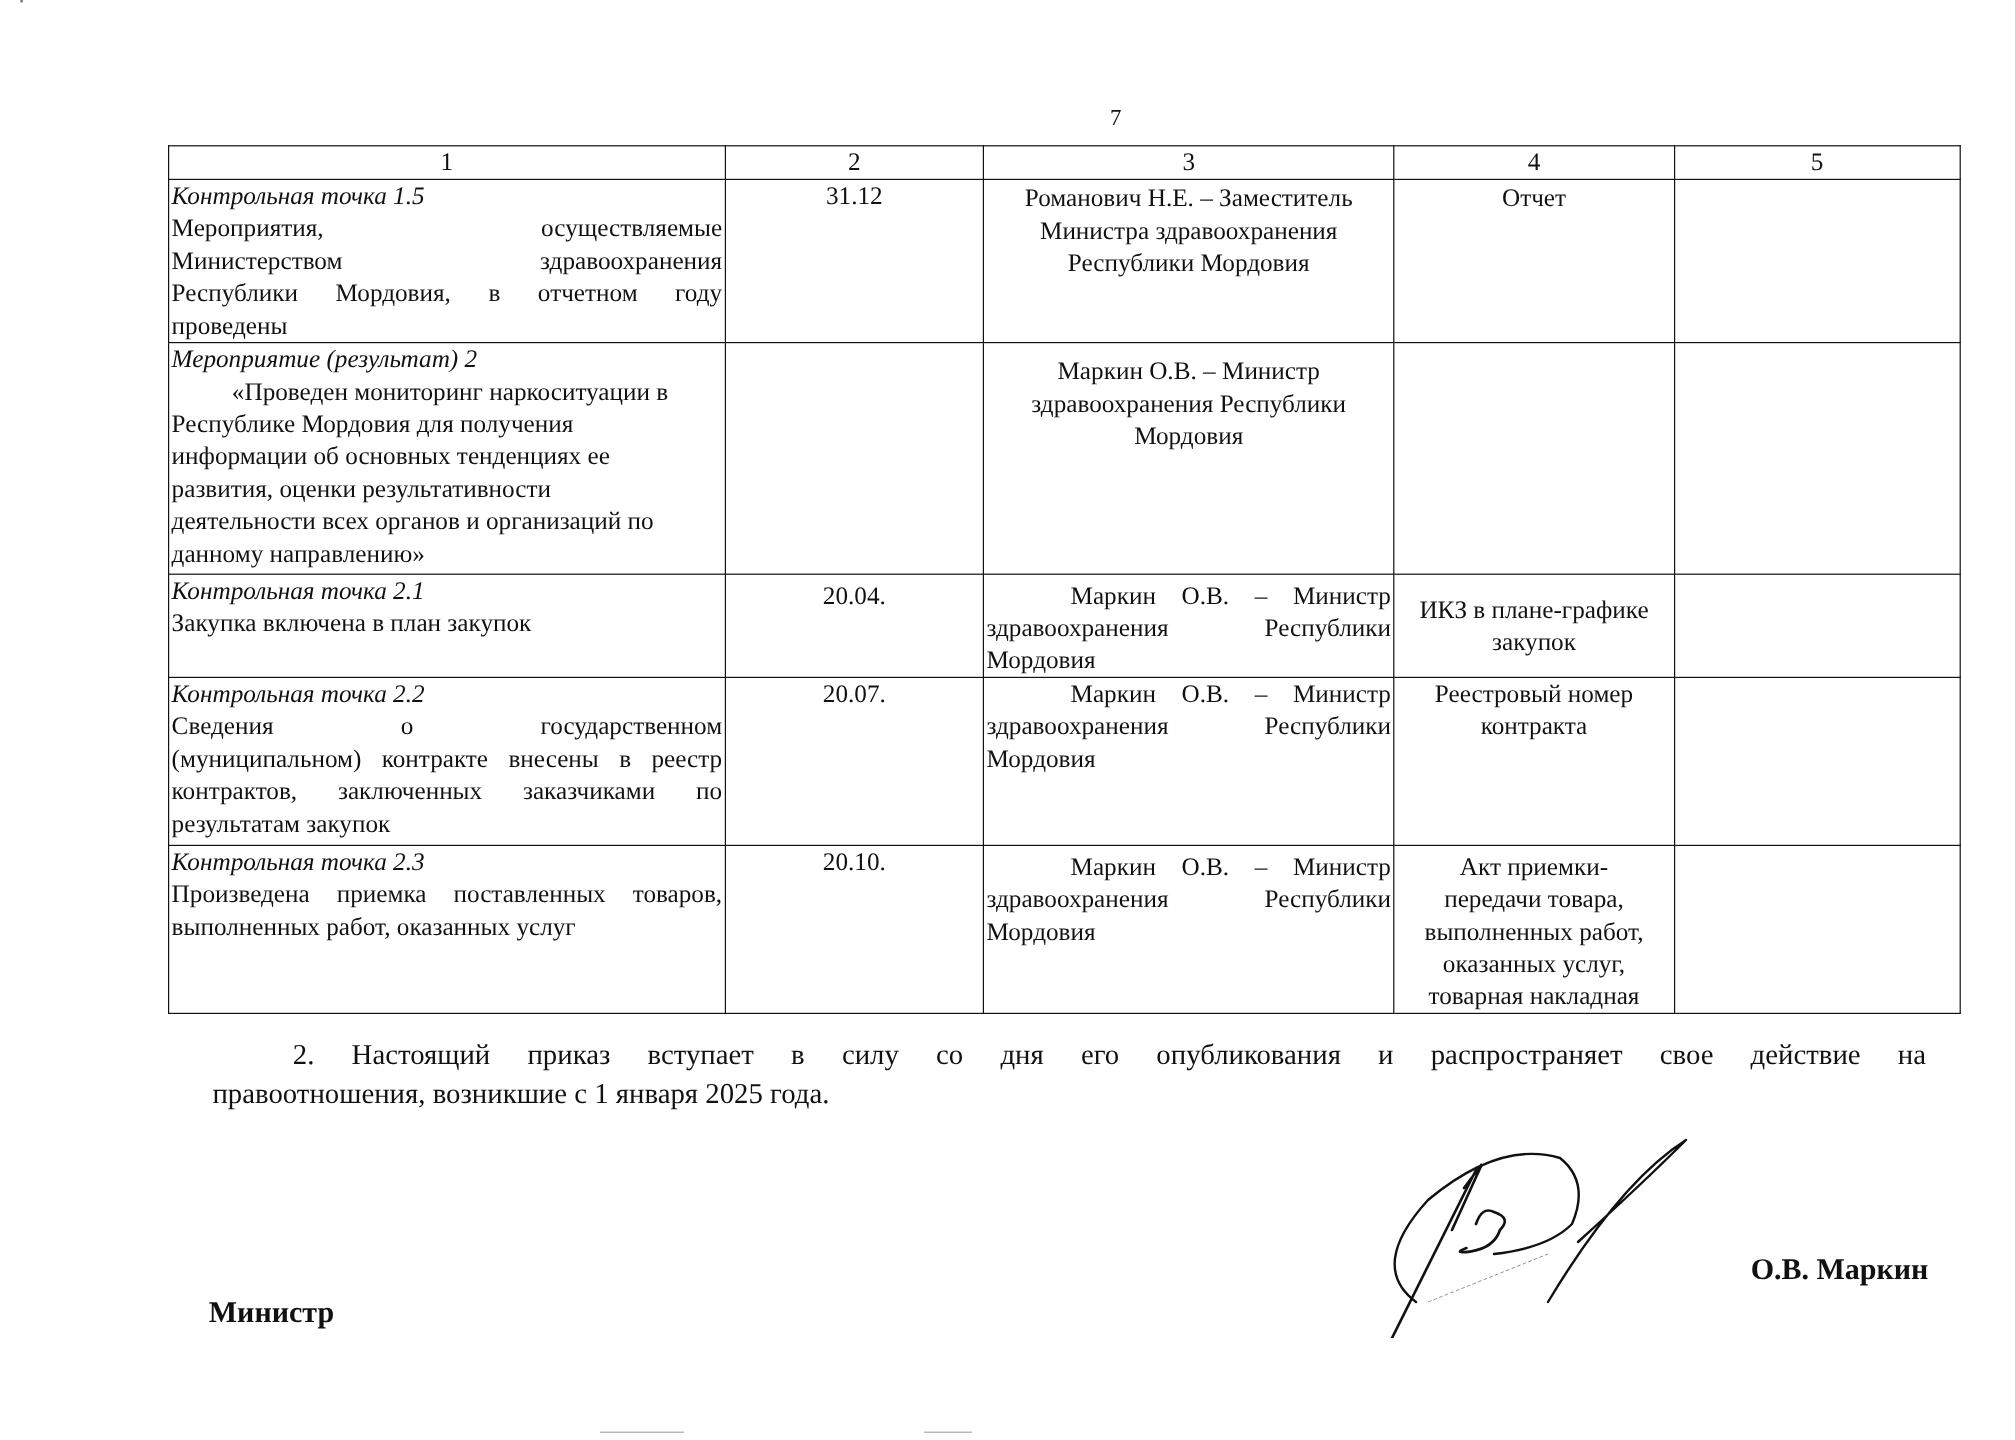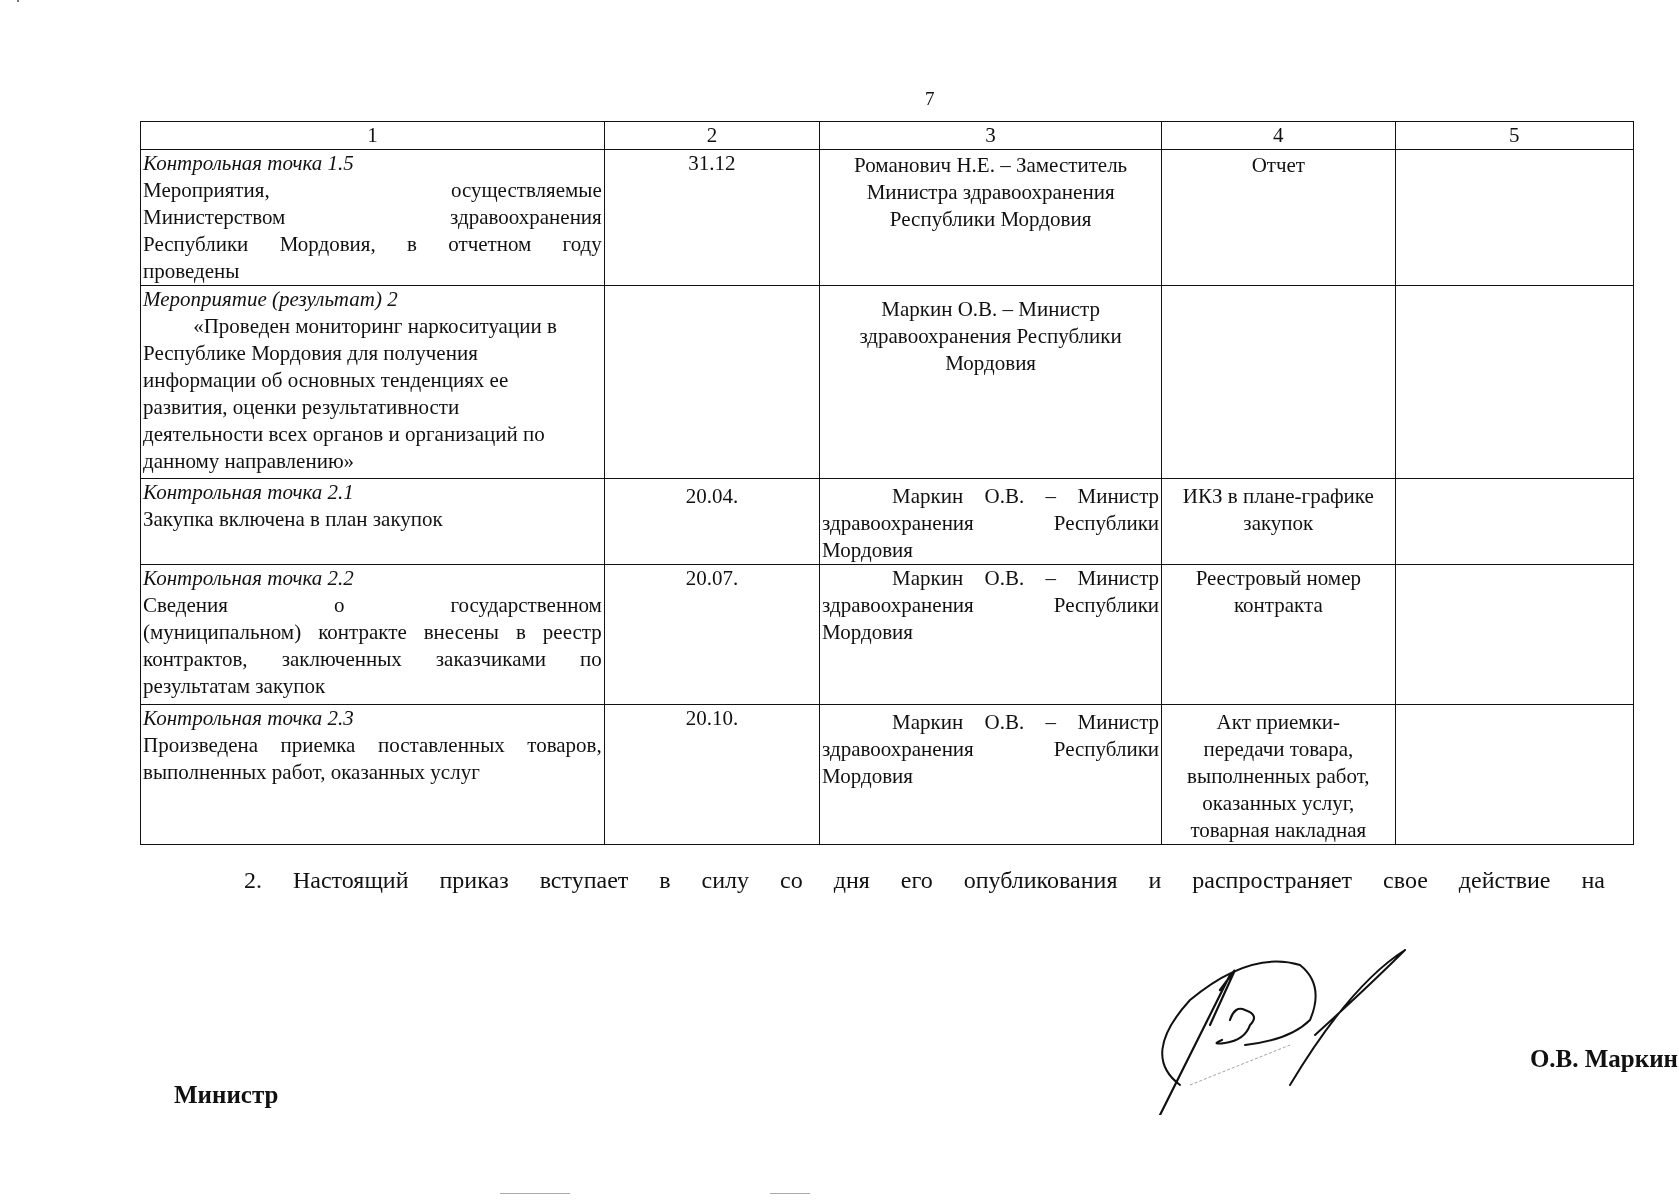--- a/index.html
+++ b/index.html
@@ -14,21 +14,21 @@
   .it { font-style:italic; display:block; }
   .center { text-align:center; }
   .just-block { text-align:justify; }
   .just-block .line { display:block; text-align:justify; text-align-last:justify; }
   .just-block .line.end { text-align-last:left; }
   .indent { text-indent:70px; }
   .para { position:absolute; left:177px; top:864px; width:1428px; font-size:24px; line-height:32px;
           text-align:justify; }
   .para .first { display:block; text-indent:67px; text-align:justify; text-align-last:justify; }
   .role { position:absolute; left:174px; top:1033px; font-size:25px; font-weight:bold;margin-top:48px; }
-  .name { position:absolute; left:1508px; top:1045px; width:170px; text-align:right;
+  .name { position:absolute; left:1437px; top:1045px; width:170px; text-align:right;
           font-size:25px; font-weight:bold; }
   .signature { position:absolute; left:1150px; top:945px; width:300px; height:170px; }
   .scan-mark { position:absolute; background:#777; }
 </style>
 </head>
 <body>
 
 <div class="page-number">7</div>
 
 <table class="plan">
@@ -83,21 +83,21 @@
     <td></td>
   </tr>
 
   <tr style="height:83px;">
     <td>
       <span class="it">Контрольная точка 2.1</span>
       <span style="display:block;">Закупка включена в план закупок</span>
     </td>
     <td class="center" style="padding-top:4px;">20.04.</td>
     <td class="just-block indent" style="padding-top:4px; text-align-last:left;">Маркин О.В. – Министр здравоохранения Республики Мордовия</td>
-    <td class="center" style="padding-top:4px;margin-top:16px;">ИКЗ в плане-графике закупок</td>
+    <td class="center" style="padding-top:16px;margin-top:16px;">ИКЗ в плане-графике закупок</td>
     <td></td>
   </tr>
 
   <tr style="height:140px;">
     <td>
       <span class="it">Контрольная точка 2.2</span>
       <div class="just-block">
         <span class="line">Сведения о государственном</span>
         <span class="line">(муниципальном) контракте внесены в реестр</span>
         <span class="line">контрактов, заключенных заказчиками по</span>
@@ -121,20 +121,21 @@
     <td class="center">20.10.</td>
     <td class="just-block indent" style="padding-top:4px; text-align-last:left;">Маркин О.В. – Министр здравоохранения Республики Мордовия</td>
     <td class="center" style="padding:4px 24px 0;margin-top:44px;">Акт приемки-передачи товара, выполненных работ, оказанных услуг, товарная накладная</td>
     <td></td>
   </tr>
 </tbody>
   </table>
 
 <div class="para">
   <span class="first">2. Настоящий приказ вступает в силу со дня его опубликования и распространяет свое действие на</span>
+  <span style="display:block;">правоотношения, возникшие с 1 января 2025 года.</span>
 </div>
 
 <div class="role">Министр</div>
 
 <svg class="signature" viewBox="0 0 300 170">
   <path d="M10 170 L80 30 M70 45 L85 25 L60 80 M72 95 Q60 100 75 98 Q95 95 100 80 Q110 70 95 65 Q85 60 80 75" fill="none" stroke="#111" stroke-width="2.2" stroke-linecap="round"></path>
   <path d="M30 140 Q-10 110 40 55 Q100 5 150 20 Q175 40 160 75 Q140 95 95 100" fill="none" stroke="#111" stroke-width="2" stroke-linecap="round"></path>
   <path d="M40 140 Q90 120 140 100" fill="none" stroke="#888" stroke-width="0.8" stroke-dasharray="3 2"></path>
   <path d="M140 140 Q200 40 255 5 M255 5 Q220 40 165 90" fill="none" stroke="#111" stroke-width="2" stroke-linecap="round"></path>
 </svg>

